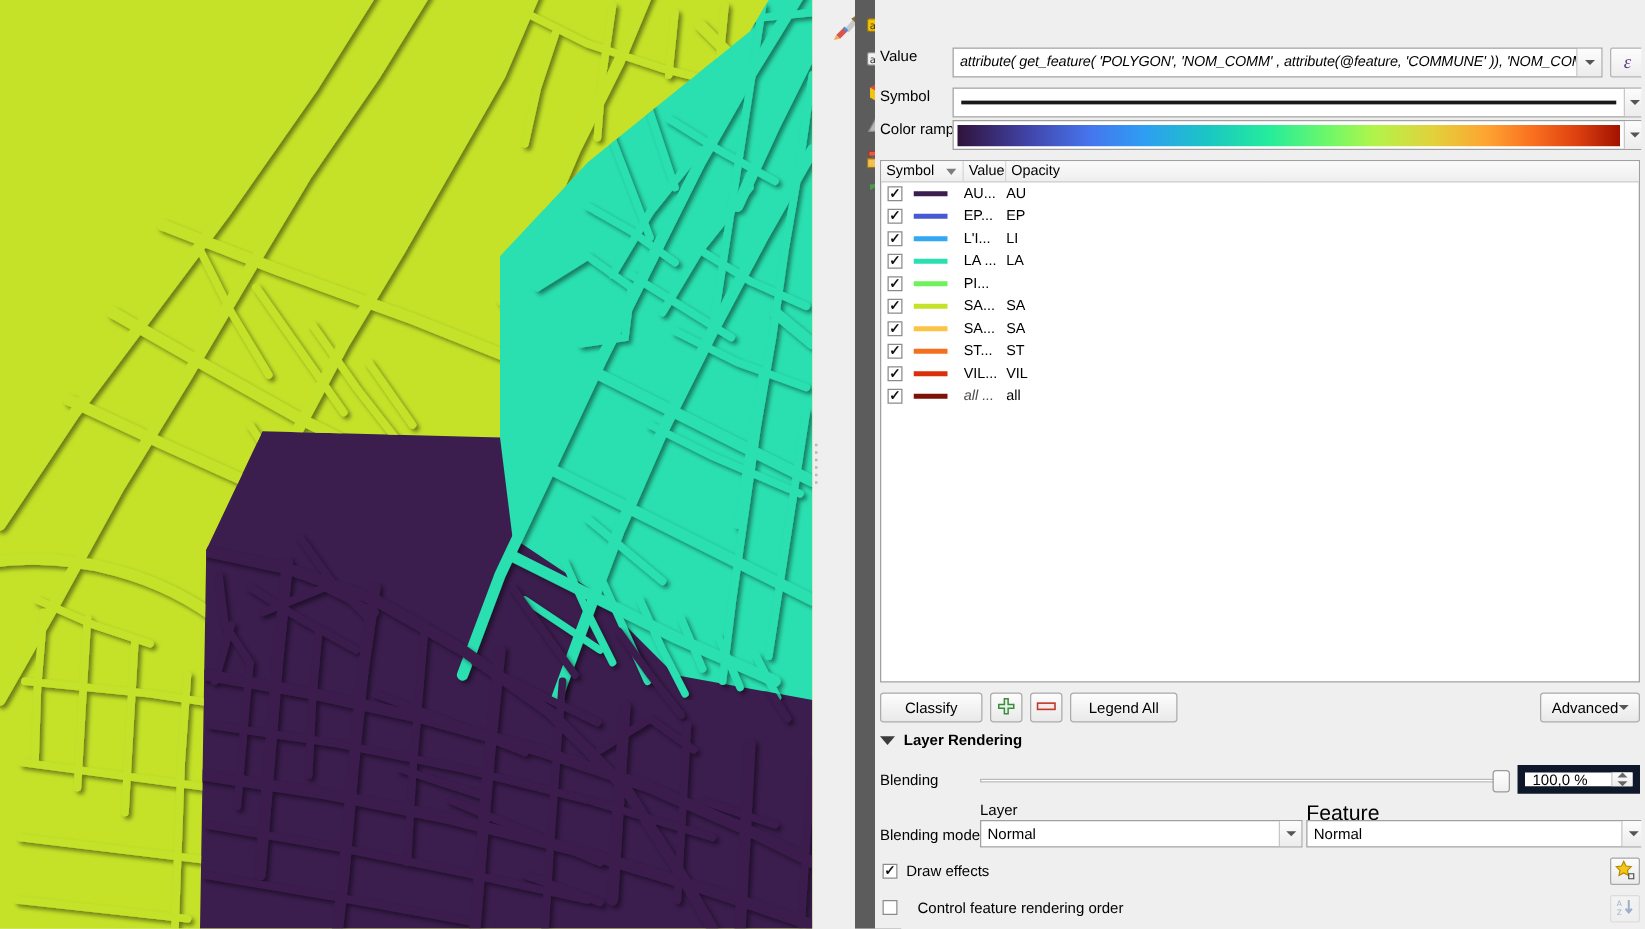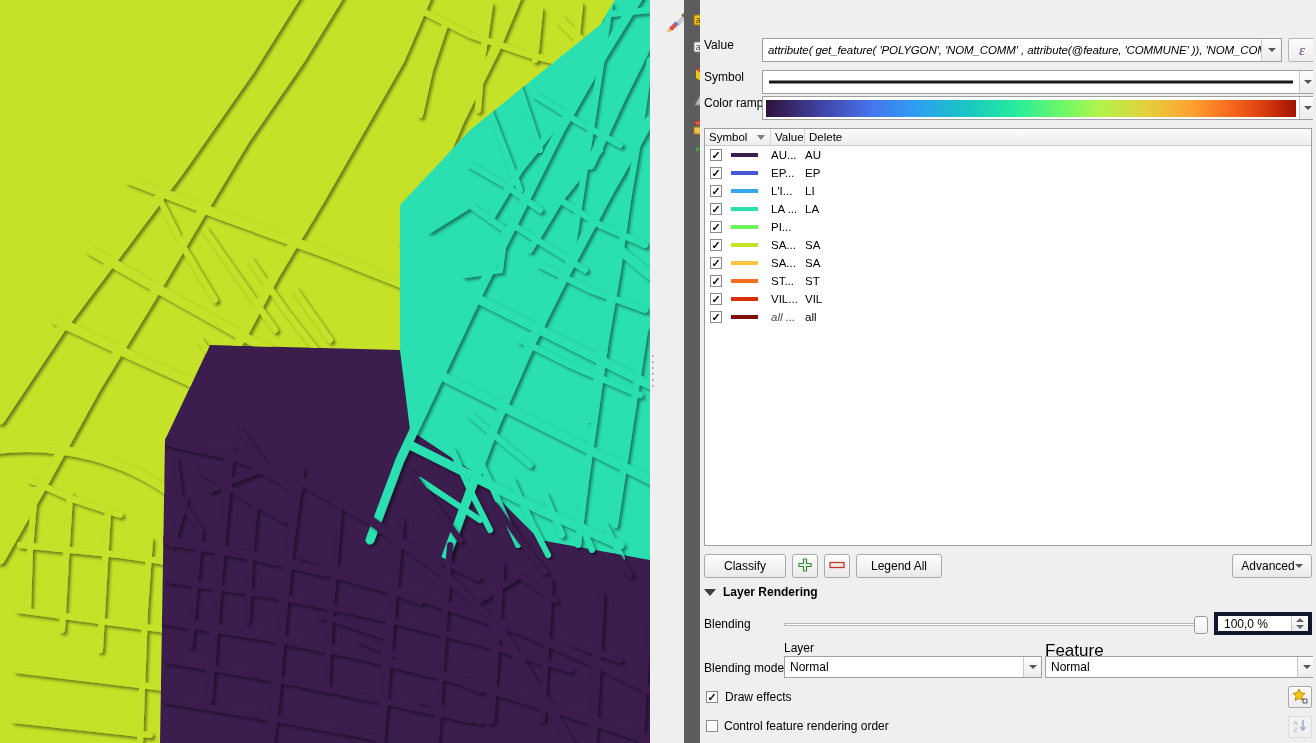--- a/index.html
+++ b/index.html
@@ -207,21 +207,21 @@
     position: absolute; left: 80px; top: 11px; width: 422px; height: 3px;
     background: #fff; border: 1px solid #b9b9b9;
   }
   #opacity-handle {
     position: absolute; left: 490px; top: 4px; width: 14px; height: 18px;
     background: linear-gradient(#ffffff,#f0f0f0); border: 1px solid #9b9b9b;
     border-radius: 3px;
   }
   #opacity-spin {
     position: absolute; left: 510px; top: 0; width: 98px; height: 23px;
-    background: #fff; border: 4px solid #0f172a;
+    background: #fff; border: 6px solid #0f172a;
     display: flex; align-items: center;
   }
   #opacity-spin .v { flex: 1; padding-left: 6px; font-size: 12px; }
   .spinarrows {
     width: 17px; height: 100%; display: flex; flex-direction: column;
     align-items: center; justify-content: center; gap: 3px;
     background: linear-gradient(#fcfcfc,#ececec); border-left: 1px solid #c8c8c8;
   }
   .sp-up { width: 0; height: 0; border-left: 4px solid transparent; border-right: 4px solid transparent; border-bottom: 4px solid #666; }
   .sp-dn { width: 0; height: 0; border-left: 4px solid transparent; border-right: 4px solid transparent; border-top: 4px solid #666; }
@@ -229,21 +229,21 @@
   #blend-labels { position: absolute; left: 4px; top: 641px; width: 608px; height: 14px; }
   #blend-labels .l1 { position: absolute; left: 80px; font-size: 12px; }
   #blend-labels .l2 { position: absolute; left: 341px; font-size: 17px; }
 
   #blend-row { position: absolute; left: 4px; top: 656px; width: 608px; height: 24px; }
   #blend-row .lbl { position: absolute; left: 0; top: 5px; }
   #blend-layer { position: absolute; left: 80px; top: 0; width: 258px; }
   #blend-feature { position: absolute; left: 341px; top: 0; width: 271px; }
 
   #draw-effects-row { position: absolute; left: 6px; top: 690px; display: flex; align-items: center; gap: 7px; }
-  #ctrl-order-row { position: absolute; left: 6px; top: 719px; display: flex; align-items: center; gap: 6px; }
+  #ctrl-order-row { position: absolute; left: 6px; top: 719px; display: flex; align-items: center; gap: 16px; }
 
   #effects-btn {
     position: absolute; left: 1288px; top: 686px; width: 24px; height: 22px;
     background: linear-gradient(#fcfcfc,#ebebeb); border: 1px solid #a8a8a8;
     border-radius: 2px; display: flex; align-items: center; justify-content: center;
   }
   #order-btn {
     position: absolute; left: 1288px; top: 716px; width: 24px; height: 22px;
     background: linear-gradient(#f6f6f6,#efefef); border: 1px solid #cecece;
     border-radius: 2px; display: flex; align-items: center; justify-content: center;
@@ -533,21 +533,21 @@
     <div id="legend-table">
       <div id="legend-head">
         <div class="hc sym">
           <span>Symbol</span>
           <i class="sortmark"></i>
         </div>
         <div class="hc val">
           <span>Value</span>
         </div>
         <div class="hc leg">
-          <span>Delete</span>
+          <span>Opacity</span>
         </div>
       </div>
       <div id="legend-body">
           <div class="lrow">
             <div class="c-chk">
               <span class="chkbox">✓</span>
             </div>
             <div class="c-sym">
               <i style="background: rgb(59, 29, 78);"></i>
             </div>

